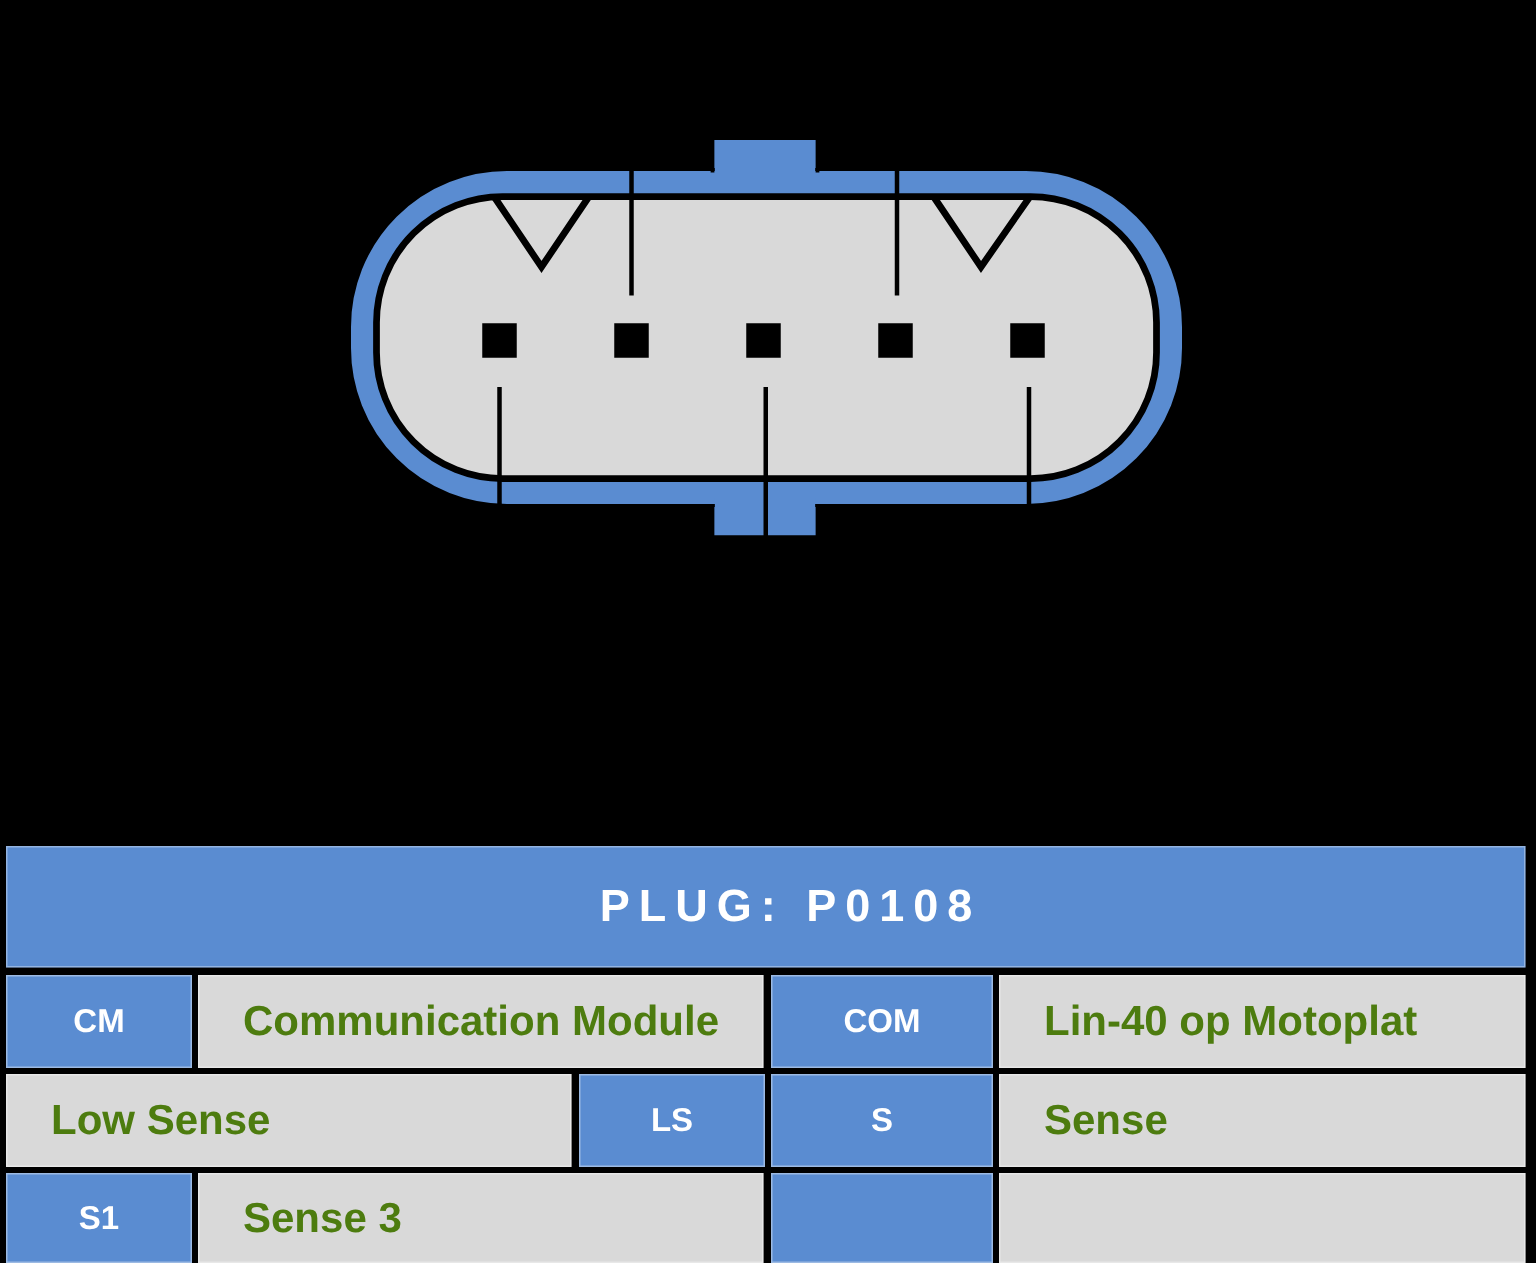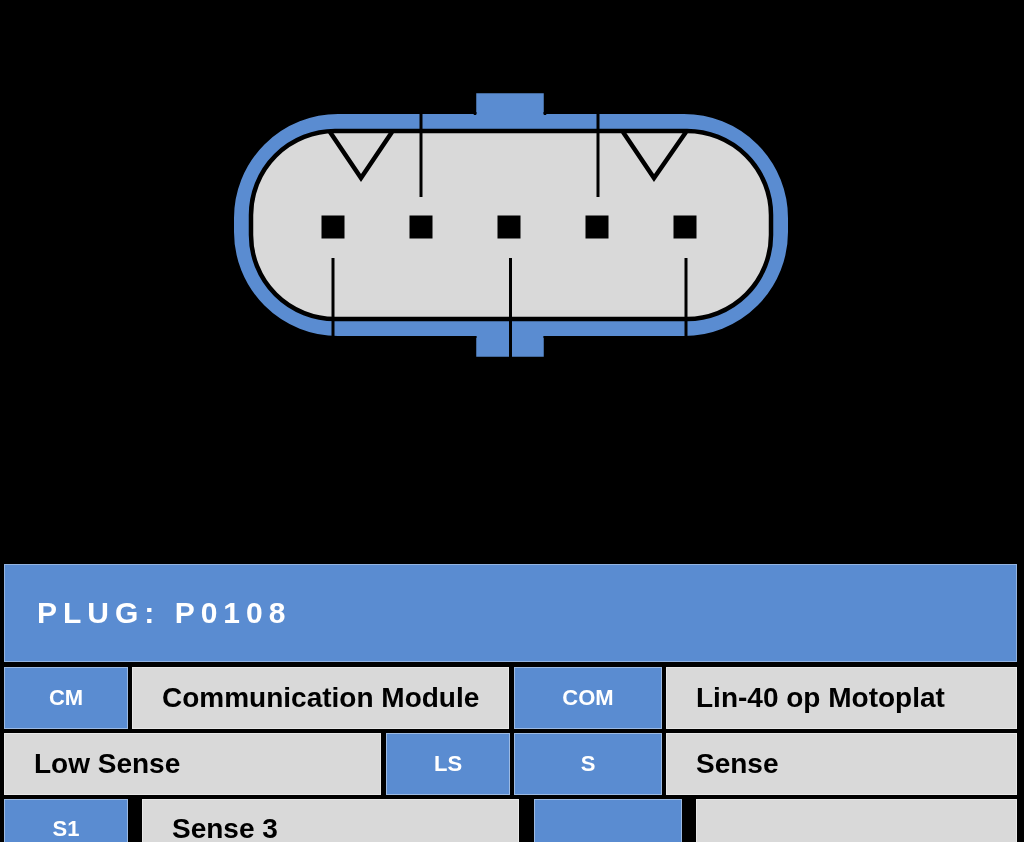--- a/index.html
+++ b/index.html
@@ -26,64 +26,64 @@
   .stroke-black { stroke: #000; }
 
   
   .plug-table {
     position: absolute;
     left: 4px;
     top: 564px;
     width: 1013px;
   }
   .plug-header {
-    height: 98px;
+    height: 81px;
     background: var(--blue, #5a8cd1);
     display: flex;
     align-items: center;
     margin-bottom: 5px;
     box-shadow: inset 0 0 0 1px rgba(255,255,255,0.35);
+    justify-content: center;
   }
   .plug-header .title {
     color: #fff;
     font-weight: 700;
     font-size: 30px;
     letter-spacing: 6px;
     padding-left: 33px;
     white-space: nowrap;
   }
   .plug-row {
     display: flex;
     height: 62px;
     margin-bottom: 4px;
   }
   .plug-row:last-child {
     height: 60px;
     margin-bottom: 15px;
-    gap: 10px;
   }
   .cell {
     display: flex;
     align-items: center;
     box-shadow: inset 0 0 0 1px rgba(255,255,255,0.40);
   }
   .cell.code {
     width: 124px;
     margin-right: 4px;
     background: var(--blue, #5a8cd1);
     color: #fff;
     font-weight: 700;
     font-size: 22px;
     justify-content: center;
   }
   .cell.desc {
     width: 377px;
     margin-right: 5px;
     background: var(--gray, #d9d9d9);
-    color: #000000;
+    color: #4d7c0f;
     font-weight: 700;
     font-size: 28px;
     padding-left: 30px;
     box-sizing: border-box;
     white-space: nowrap;
   }
   .cell.code2 {
     width: 148px;
     margin-right: 4px;
   }

